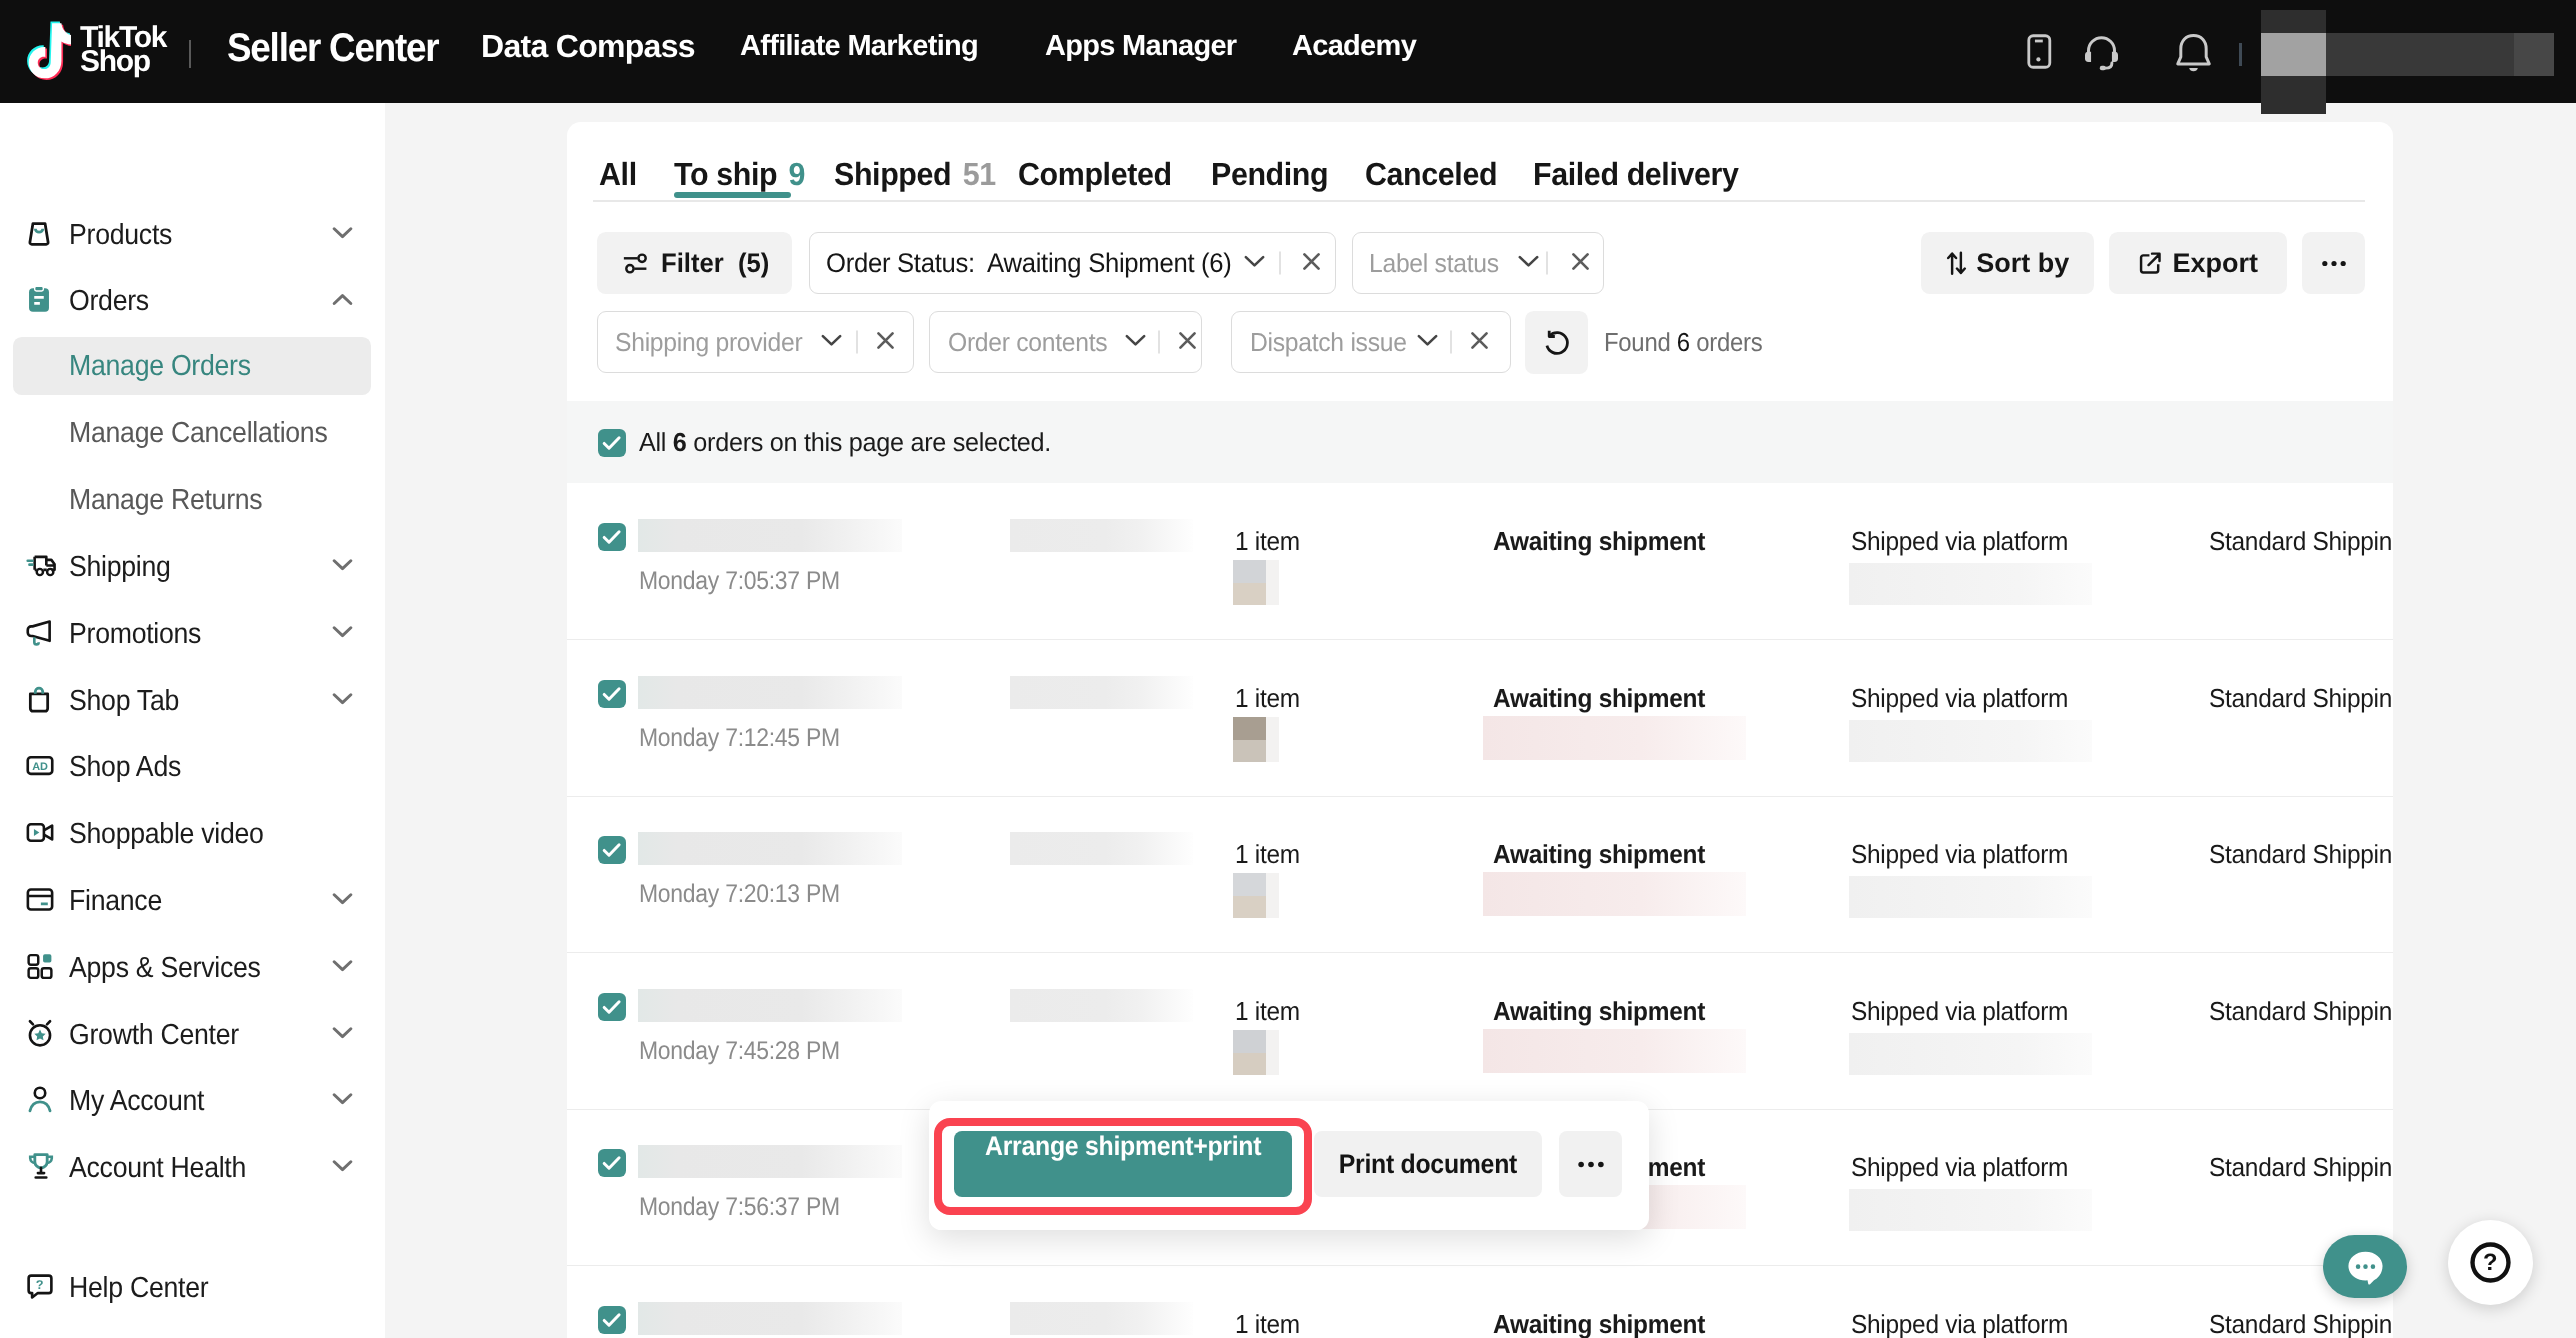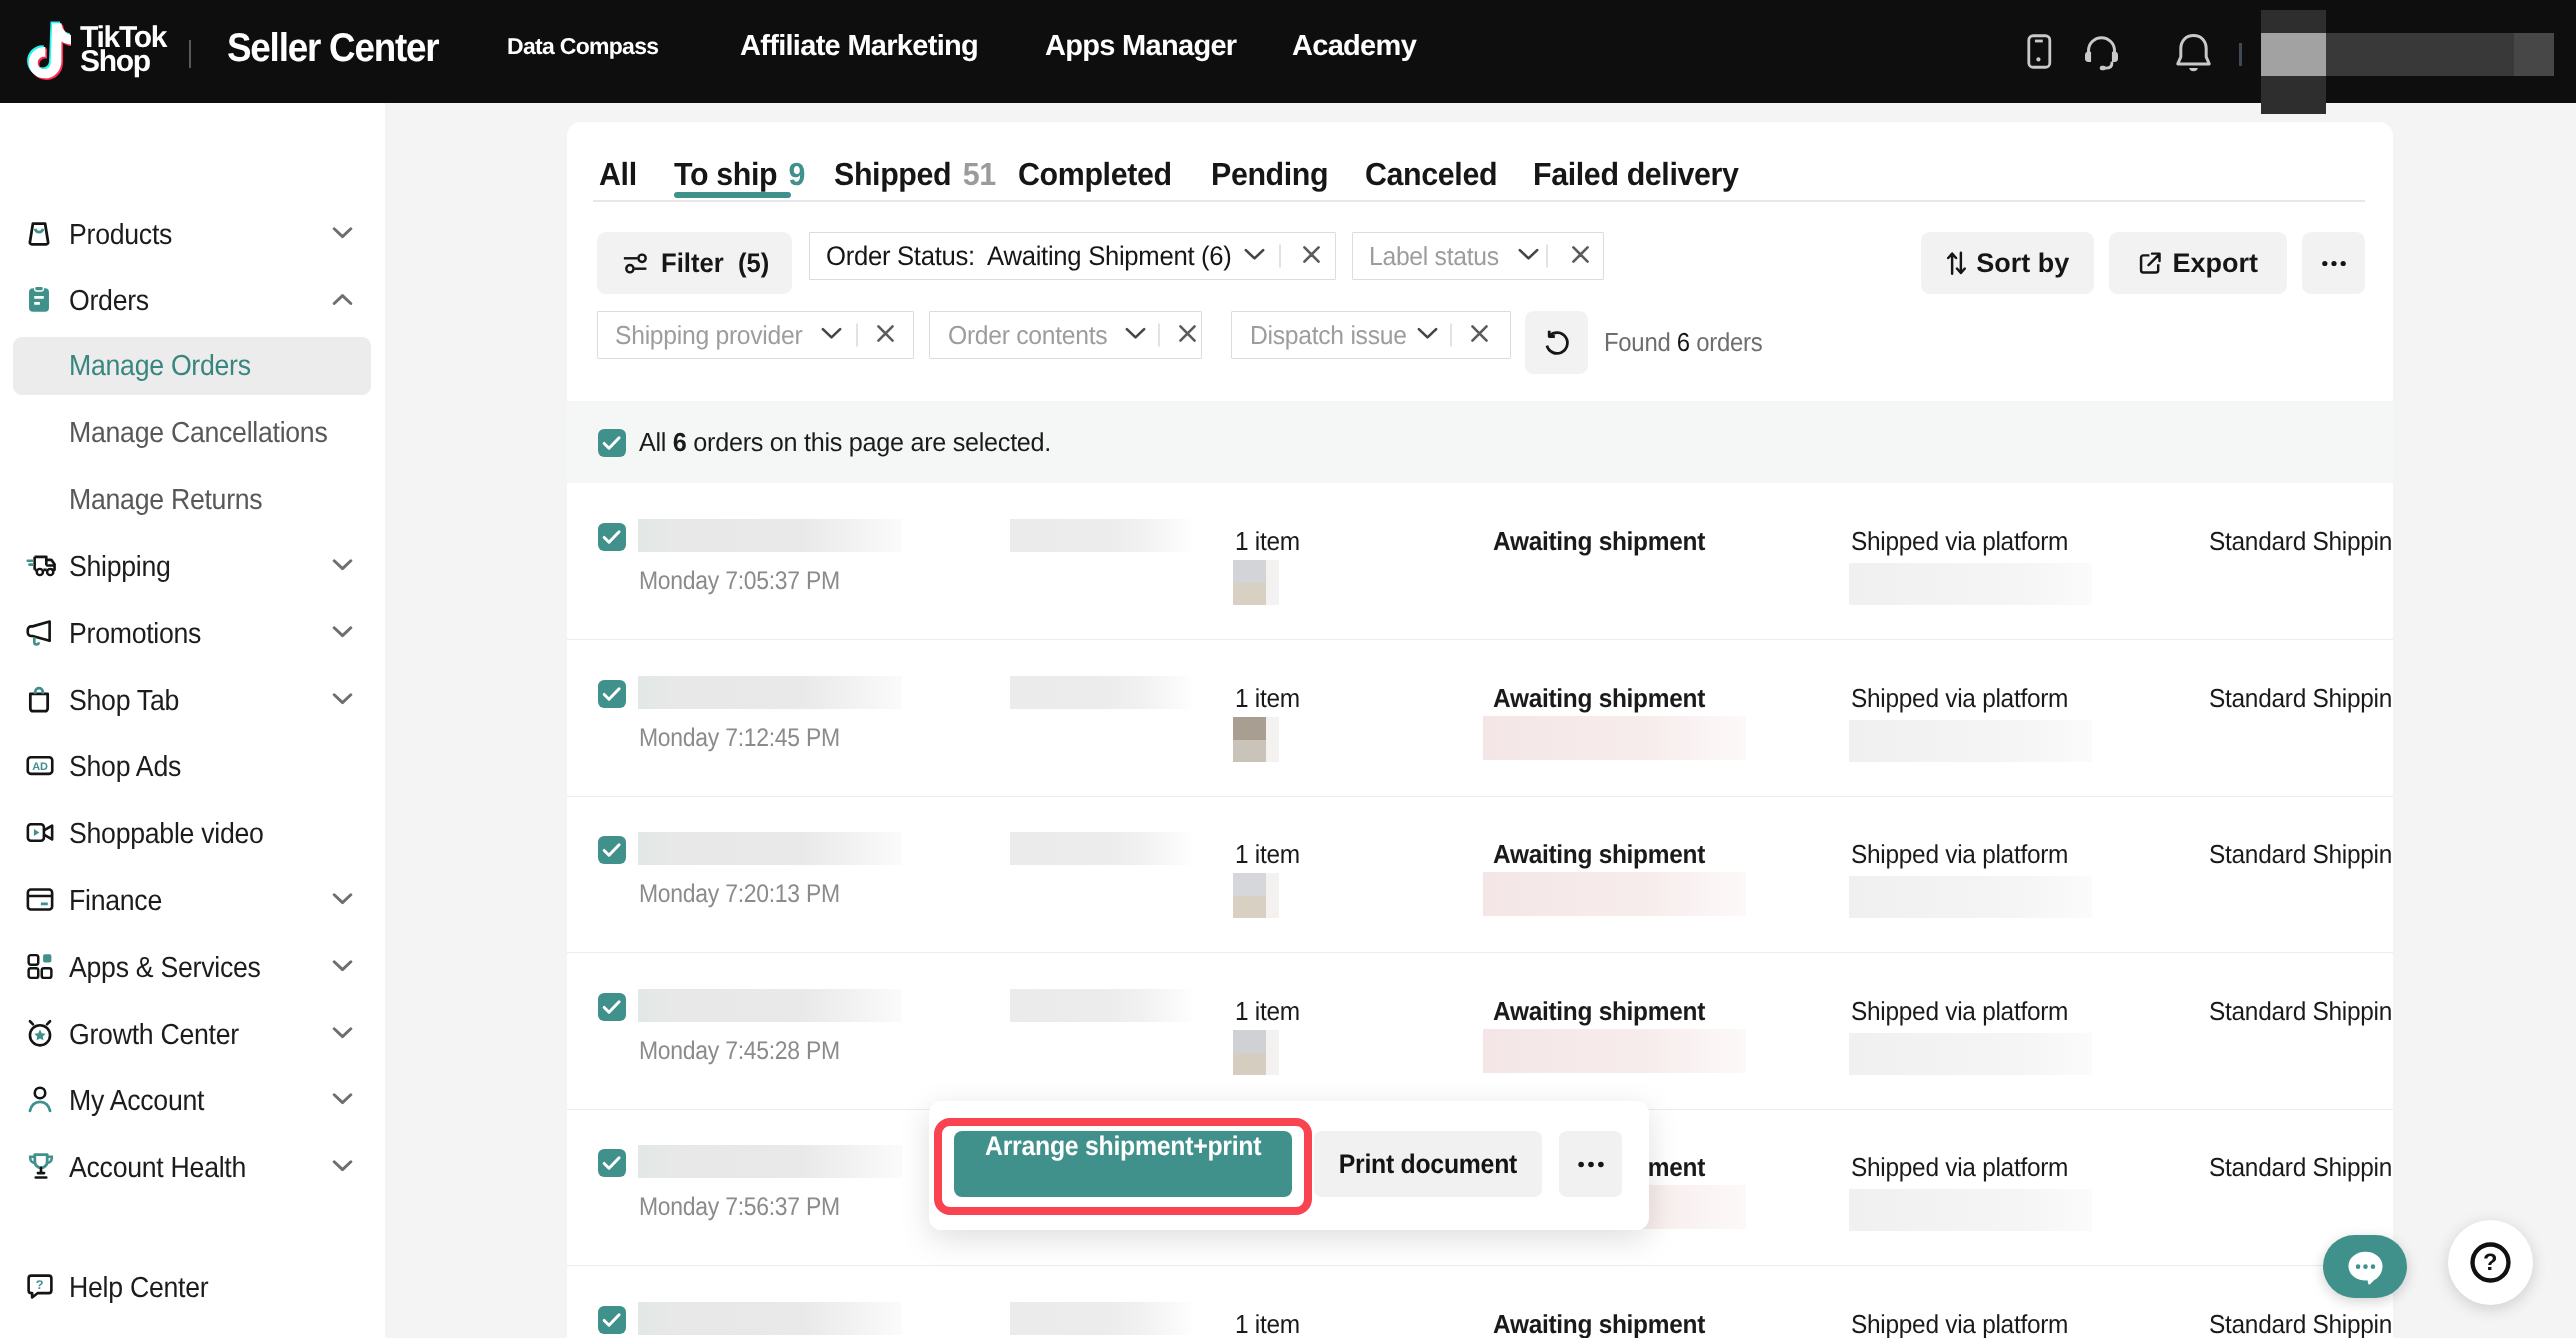--- a/index.html
+++ b/index.html
@@ -11,21 +11,21 @@
 
 #side{position:absolute;left:0;top:103px;width:385px;height:1235px;background:#fff;z-index:5}
 .mi{position:absolute;left:0;width:385px;height:67px}
 .mi .ico{position:absolute;left:26px;top:50%;transform:translateY(-50%)}
 .mi .lbl{position:absolute;left:69px;top:50%;transform:translateY(-50%) scaleX(.92);transform-origin:0 50%;font-size:29px;color:#1c1c1c;white-space:nowrap;letter-spacing:-0.3px}
 .mi .chv{position:absolute;left:332px;top:50%;transform:translateY(-50%)}
 .sub .lbl{color:#585858}
 
 #card{position:absolute;left:567px;top:122px;width:1826px;height:1222px;background:#fff;border-radius:14px 14px 0 0;overflow:hidden;z-index:6}
 .tab{position:absolute;top:34px;font-size:32px;font-weight:bold;color:#161616;letter-spacing:-0.4px;white-space:nowrap;transform:scaleX(.95);transform-origin:0 0}
-.chip{position:absolute;height:48px;border:1.8px solid #dcdcdc;border-radius:1px;background:#fff}
+.chip{position:absolute;height:62px;border:1.8px solid #dcdcdc;border-radius:9px;background:#fff}
 .gbtn{position:absolute;height:62px;border-radius:8.8px;background:#f2f2f2;display:flex;align-items:center;justify-content:center;font-size:27px;font-weight:bold;color:#161616}
 .ph{position:absolute;top:50%;transform:translateY(-50%) scaleX(.95);transform-origin:0 50%;font-size:26px;color:#9d9d9d;white-space:nowrap;letter-spacing:-0.3px}
 .bk{position:absolute;top:50%;transform:translateY(-50%) scaleX(.95);transform-origin:0 50%;font-size:26px;color:#161616;white-space:nowrap;letter-spacing:-0.3px}
 .chvd{position:absolute;top:50%;transform:translateY(-50%)}
 .vd{position:absolute;top:50%;transform:translateY(-50%);width:1.8px;height:23px;background:#e2e2e2}
 .xx{position:absolute;top:50%;transform:translateY(-50%)}
 
 .row{position:absolute;left:0;width:1826px;height:156px;border-bottom:1.8px solid #ececec;background:#fff}
 .cb{position:absolute;width:28px;height:28px;background:#40918b;border-radius:6.2px;display:flex;align-items:center;justify-content:center}
 .t30{position:absolute;font-size:26px;color:#1a1a1a;white-space:nowrap;letter-spacing:-0.3px;transform:scaleX(.94);transform-origin:0 0}
@@ -39,21 +39,21 @@
         <path fill="#25F4EE" d="M31 2h8.6c.6 5.6 3.9 10 9.4 11v8.6c-3.4 0-6.6-1-9.4-2.7v17.6c0 9.8-6.9 16.3-15.3 16.3-8.3 0-14.8-6.4-14.8-14.4 0-8.4 6.9-15 15.3-14.5v9.2c-3.7-.9-7 1.7-7 5.3 0 3.4 2.7 5.9 5.9 5.9 3.5 0 6-2.5 6-6.4z"></path>
       </g>
     <g transform="translate(1.5,1.5)">
         <path fill="#FE2C55" d="M31 2h8.6c.6 5.6 3.9 10 9.4 11v8.6c-3.4 0-6.6-1-9.4-2.7v17.6c0 9.8-6.9 16.3-15.3 16.3-8.3 0-14.8-6.4-14.8-14.4 0-8.4 6.9-15 15.3-14.5v9.2c-3.7-.9-7 1.7-7 5.3 0 3.4 2.7 5.9 5.9 5.9 3.5 0 6-2.5 6-6.4z"></path>
       </g>
     <path fill="#ffffff" d="M31 2h8.6c.6 5.6 3.9 10 9.4 11v8.6c-3.4 0-6.6-1-9.4-2.7v17.6c0 9.8-6.9 16.3-15.3 16.3-8.3 0-14.8-6.4-14.8-14.4 0-8.4 6.9-15 15.3-14.5v9.2c-3.7-.9-7 1.7-7 5.3 0 3.4 2.7 5.9 5.9 5.9 3.5 0 6-2.5 6-6.4z"></path>
   </svg>
   <div class="abs" style="left:80px;top:25.5px;color:#fff;font-weight:bold;font-size:30px;line-height:24.6px;letter-spacing:-1.3px">TikTok<br>Shop</div>
   <div class="abs" style="left:189px;top:40px;width:1.8px;height:28px;background:#595959"></div>
   <div class="abs" style="left:227px;top:25.5px;color:#fff;font-weight:bold;font-size:40px;letter-spacing:-1.3px;transform:scaleX(.92);transform-origin:0 0">Seller Center</div>
-  <div class="nav" style="left:507px;font-size:23px;letter-spacing:-0.7px">Data Compass</div>
+  <div class="nav" style="left:481px;font-size:32px;letter-spacing:-0.7px">Data Compass</div>
   <div class="nav" style="left:740px;font-size:29px;letter-spacing:-0.7px">Affiliate Marketing</div>
   <div class="nav" style="left:1045px;font-size:29px;letter-spacing:-0.7px">Apps Manager</div>
   <div class="nav" style="left:1292px;font-size:29px;letter-spacing:-0.7px">Academy</div>
   <svg class="abs" style="left:2027px;top:34px" width="24.6" height="35" viewBox="0 0 28 40" fill="none" stroke="#c9c9c9" stroke-width="3.2">
     <rect x="2" y="2" width="24" height="36" rx="5"></rect>
       <line x1="9" y1="8" x2="18" y2="8"></line>
       <circle cx="13" cy="29" r="2.4" fill="#c9c9c9" stroke="none"></circle>
   </svg>
   <svg class="abs" style="left:2085px;top:33px" width="33" height="39" viewBox="0 0 38 44" fill="none" stroke="#c9c9c9" stroke-width="3.4">
     <path d="M4 26v-6c0-8.3 6.7-15 15-15s15 6.7 15 15v6"></path>

